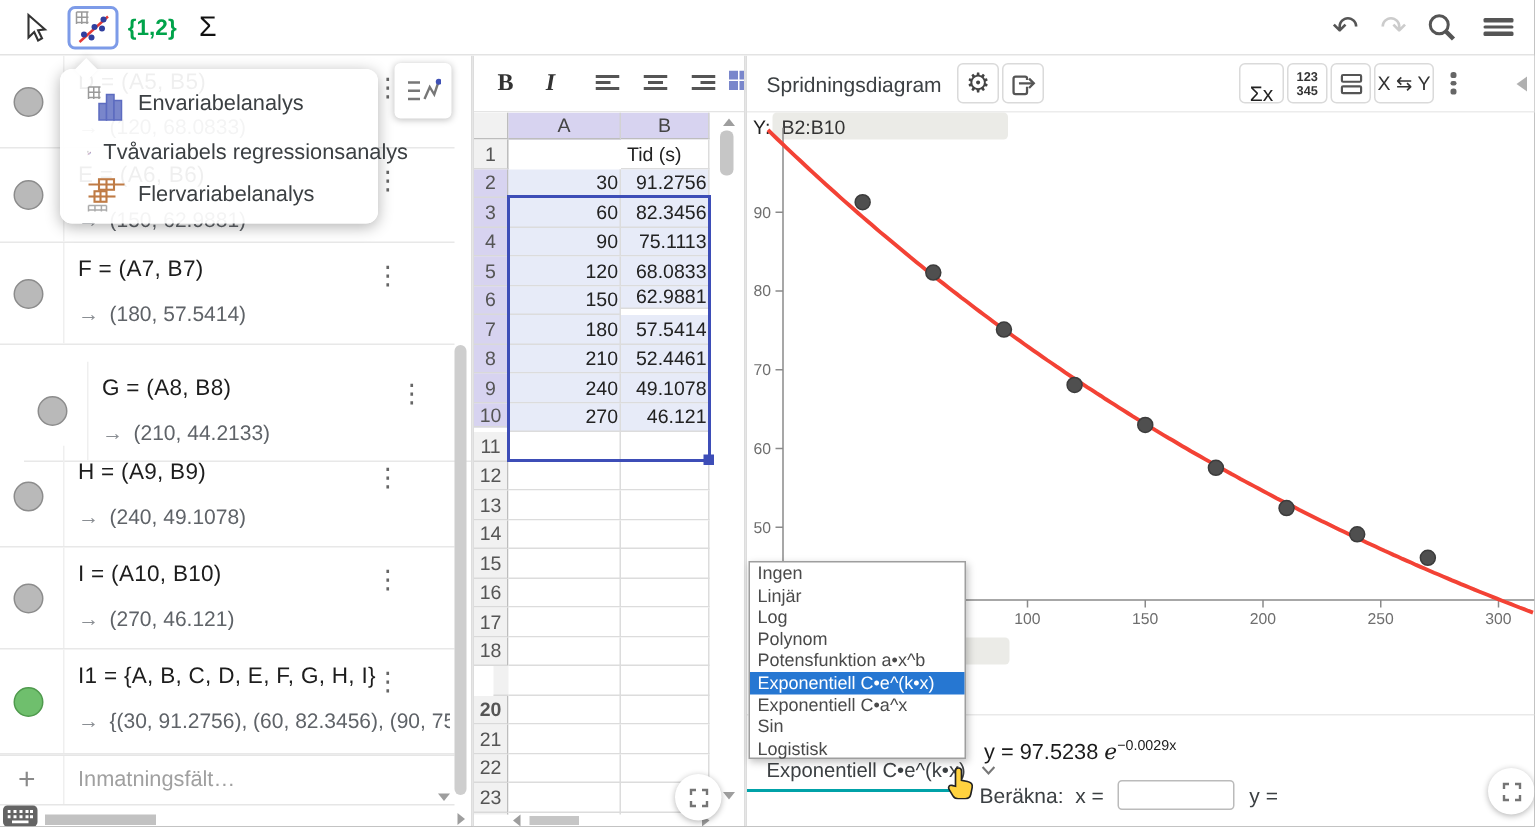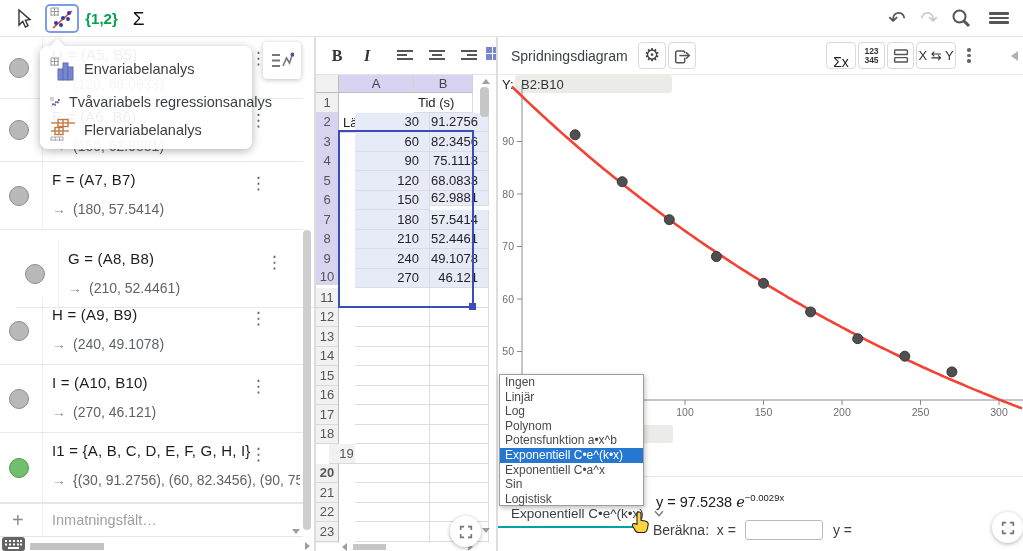--- a/index.html
+++ b/index.html
@@ -61,21 +61,21 @@
   #sheet-grid > div { position:absolute; font-size:13px; }
   .sh-corner { background:#f1f1f1; border-right:1px solid #bdbdbd; border-bottom:1px solid #bdbdbd; }
   .sh-colhead { background:#f1f1f1; border-right:1px solid #d2d2d2; border-bottom:1px solid #bdbdbd;
                 display:flex; align-items:center; justify-content:center; color:#444; }
   .sh-rownum { background:#f1f1f1; border-right:1px solid #bdbdbd; border-bottom:1px solid #d9d9d9;
                display:flex; align-items:center; justify-content:center; color:#555; }
   .sh-colhead.sel, .sh-rownum.sel { background:#d7d3f0; }
   .sh-cell { background:#fff; border-right:1px solid #dcdcdc; border-bottom:1px solid #dcdcdc;
              display:flex; align-items:center; color:#222; overflow:hidden; white-space:nowrap; }
   .sh-cell.txt { justify-content:flex-start; padding-left:4px; }
-  .sh-cell.num { justify-content:flex-end; padding-right:10px;margin-left:16px; }
+  .sh-cell.num { justify-content:flex-end; padding-right:1px; }
   .sh-cell.insel { background:#e7ebf8; }
   #sel-rect { position:absolute; left:22px; top:55px; width:136px; height:178px; border:2px solid #3d4db7; z-index:3; pointer-events:none; }
   #sel-handle { position:absolute; right:-4px; bottom:-4px; width:7px; height:7px; background:#3d4db7; }
   #sh-vscroll { position:absolute; left:164px; top:50px; width:9px; height:30px; background:#c6c6c6; border-radius:4px; }
   #sh-hscroll { position:absolute; left:37px; top:507px; width:33px; height:6px; background:#c6c6c6; }
   #sheet-fs { left:134px; top:479px; }
   .fs-btn { position:absolute; width:31px; height:31px; border-radius:50%; background:#fff;
             box-shadow:0 1px 4px rgba(0,0,0,.3); display:flex; align-items:center; justify-content:center; cursor:pointer; z-index:8; }
 
   
@@ -109,21 +109,21 @@
   #equation sup { font-size:9.5px; }
   #calc-row { position:absolute; left:155px; top:481px; height:24px; display:flex; align-items:center; font-size:14px; color:#3c4043; }
   #calc-x-input { width:78px; height:20px; margin:0 10px 0 9px; border:1px solid #bbb; border-radius:3px; }
   #stats-fs { left:494px; top:475px; }
 
   
   #analysis-popup { position:absolute; left:40px; top:46px; width:212px; height:103px; background:rgba(255,255,255,.93);
                     border-radius:8px; box-shadow:0 2px 10px rgba(0,0,0,.3); z-index:40; }
   #analysis-popup::before { content:""; position:absolute; left:12px; top:-5px; width:11px; height:11px; background:#fff;
                             transform:rotate(45deg); box-shadow:-2px -2px 4px rgba(0,0,0,.08); }
-  .menu-item { position:absolute; left:0; width:232px; height:34px; display:flex; align-items:center; padding-left:10px; cursor:pointer; }
+  .menu-item { position:absolute; left:0; width:232px; height:34px; display:flex; align-items:center; padding-left:18px; cursor:pointer; }
   .menu-item .mi-icon { width:26px; height:24px; margin-right:8px; }
   .menu-item span { font-size:14.5px; color:#3c4043; white-space:nowrap; }
   #reg-dropdown { position:absolute; left:499px; top:374px; width:145px; height:132px; background:#fff;
                   border:1px solid #9e9e9e; box-shadow:1px 2px 5px rgba(0,0,0,.25); z-index:40; }
   .dd-item { height:14.6px; line-height:14.6px; font-size:12px; color:#4a4a4a; padding-left:5px; white-space:nowrap; cursor:pointer; }
   .dd-item.on { background:#2677d2; color:#fff; }
   #hand-cursor { position:absolute; left:631px; top:511px; z-index:50; pointer-events:none; }
 </style>
 </head>
 <body>
@@ -194,21 +194,21 @@
         </div>
         <div class="alg-row" style="top: 125px; height: 68px;">
           <div class="alg-circle gray"></div>
           <div class="alg-label">F = (A7, B7)</div>
           <div class="alg-value"><span class="arr">→</span><span class="vt">(180, 57.5414)</span></div>
           <div class="kebab">⋮</div>
         </div>
         <div class="alg-row" style="top: 204px; height: 67px; margin-left: 16px;">
           <div class="alg-circle gray"></div>
           <div class="alg-label">G = (A8, B8)</div>
-          <div class="alg-value"><span class="arr">→</span><span class="vt">(210, 52.4461)</span></div>
+          <div class="alg-value"><span class="arr">→</span><span class="vt">(210, 44.2133)</span></div>
           <div class="kebab">⋮</div>
         </div>
         <div class="alg-row" style="top: 260px; height: 68px;">
           <div class="alg-circle gray"></div>
           <div class="alg-label">H = (A9, B9)</div>
           <div class="alg-value"><span class="arr">→</span><span class="vt">(240, 49.1078)</span></div>
           <div class="kebab">⋮</div>
         </div>
         <div class="alg-row" style="top: 328px; height: 68px;">
           <div class="alg-circle gray"></div>

